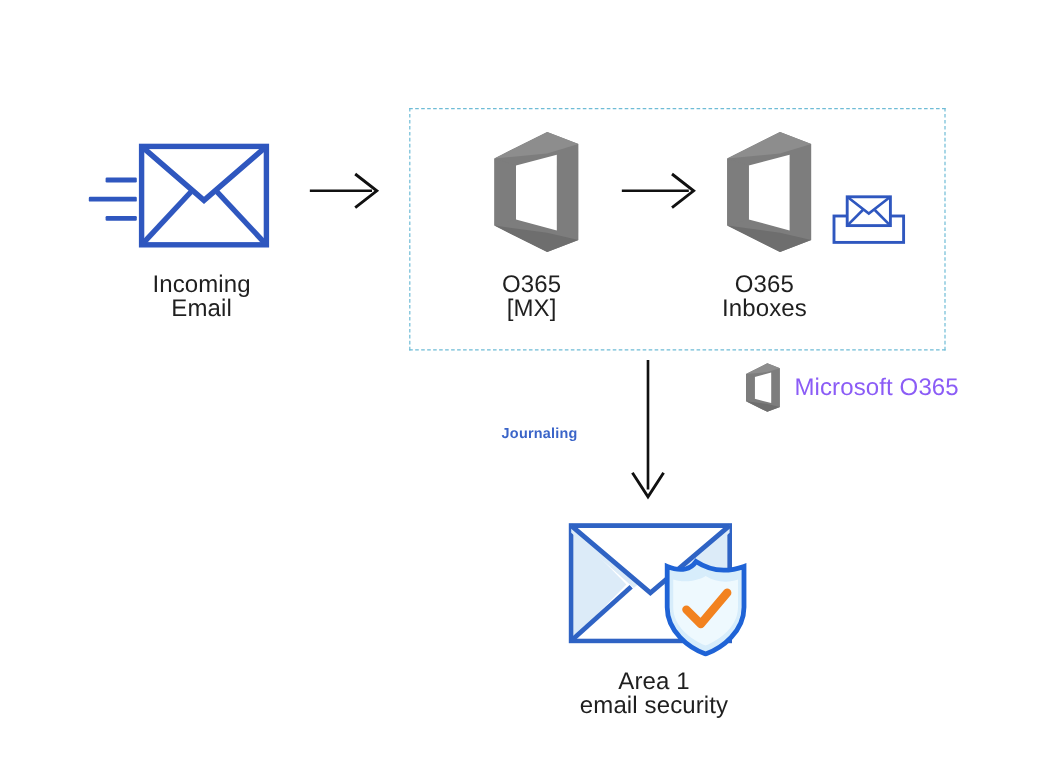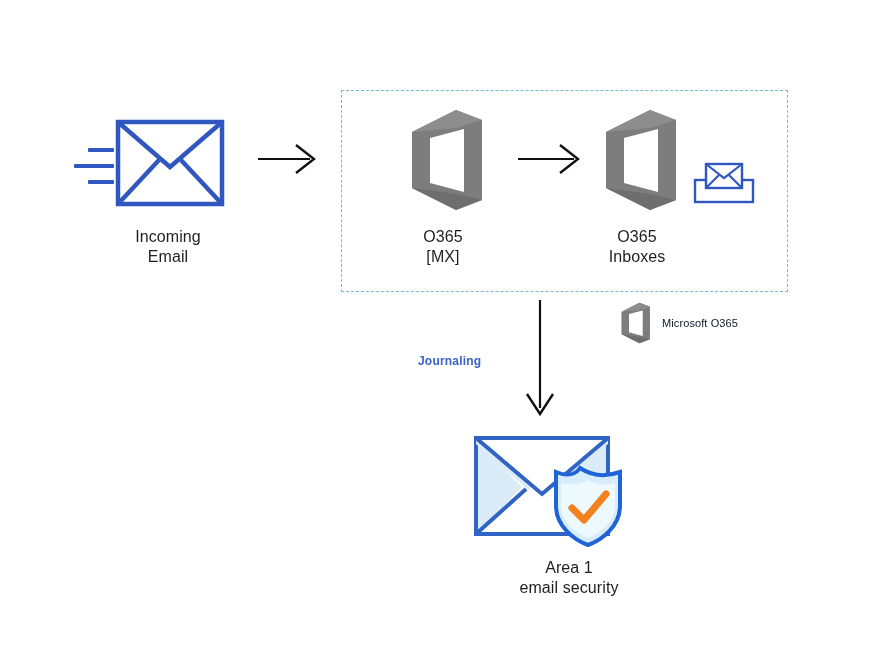--- a/index.html
+++ b/index.html
@@ -18,21 +18,21 @@
   .stage {
     position: absolute;
     inset: 0;
   }
   .node {
     position: absolute;
   }
   .label {
     position: absolute;
     text-align: center;
-    font-size: 16px;
+    font-size: 20px;
     line-height: 20px;
     color: #1f1f1f;
     white-space: pre-line;
     letter-spacing: 0.1px;
   }
   
   .dashed-box {
     position: absolute;
     left: 341px;
     top: 90px;
@@ -74,22 +74,22 @@
   
   .legend {
     position: absolute;
     left: 618px;
     top: 302px;
     display: flex;
     align-items: center;
     gap: 10px;
   }
   .legend-text {
-    font-size: 11px;
-    color: #0f172a;
+    font-size: 20px;
+    color: #8b5cf6;
     letter-spacing: 0.1px;
   }
   svg { display: block; }
 </style>
 </head>
 <body>
 
 <div class="stage">
 
   <div class="dashed-box"></div>
@@ -200,16 +200,16 @@
 
       <path d="M110,36 C122,44 136,45 150,40 L150,74 C150,94 132,108 118,113
                C104,108 86,94 86,74 L86,40 C98,45 106,42 110,36 Z" fill="#d7edfb" stroke="#1f63d6" stroke-width="4"></path>
       <path d="M118,48 C126,53 136,54 145,51 L145,74 C145,90 130,101 118,106
                C106,101 91,90 91,74 L91,51 C100,54 112,52 118,48 Z" fill="#f2fafe" opacity="0.85"></path>
 
       <polyline points="102,76 114,88 136,62" fill="none" stroke="#f2821f" stroke-width="7" stroke-linecap="round" stroke-linejoin="round"></polyline>
     </svg>
   </div>
 
-  <div class="label" style="left:489px; top:558px; width:160px;">Area 1
+  <div class="label" style="left:465px; top:558px; width:160px;">Area 1
 email security</div>
 
 </div>
 
 </body></html>

